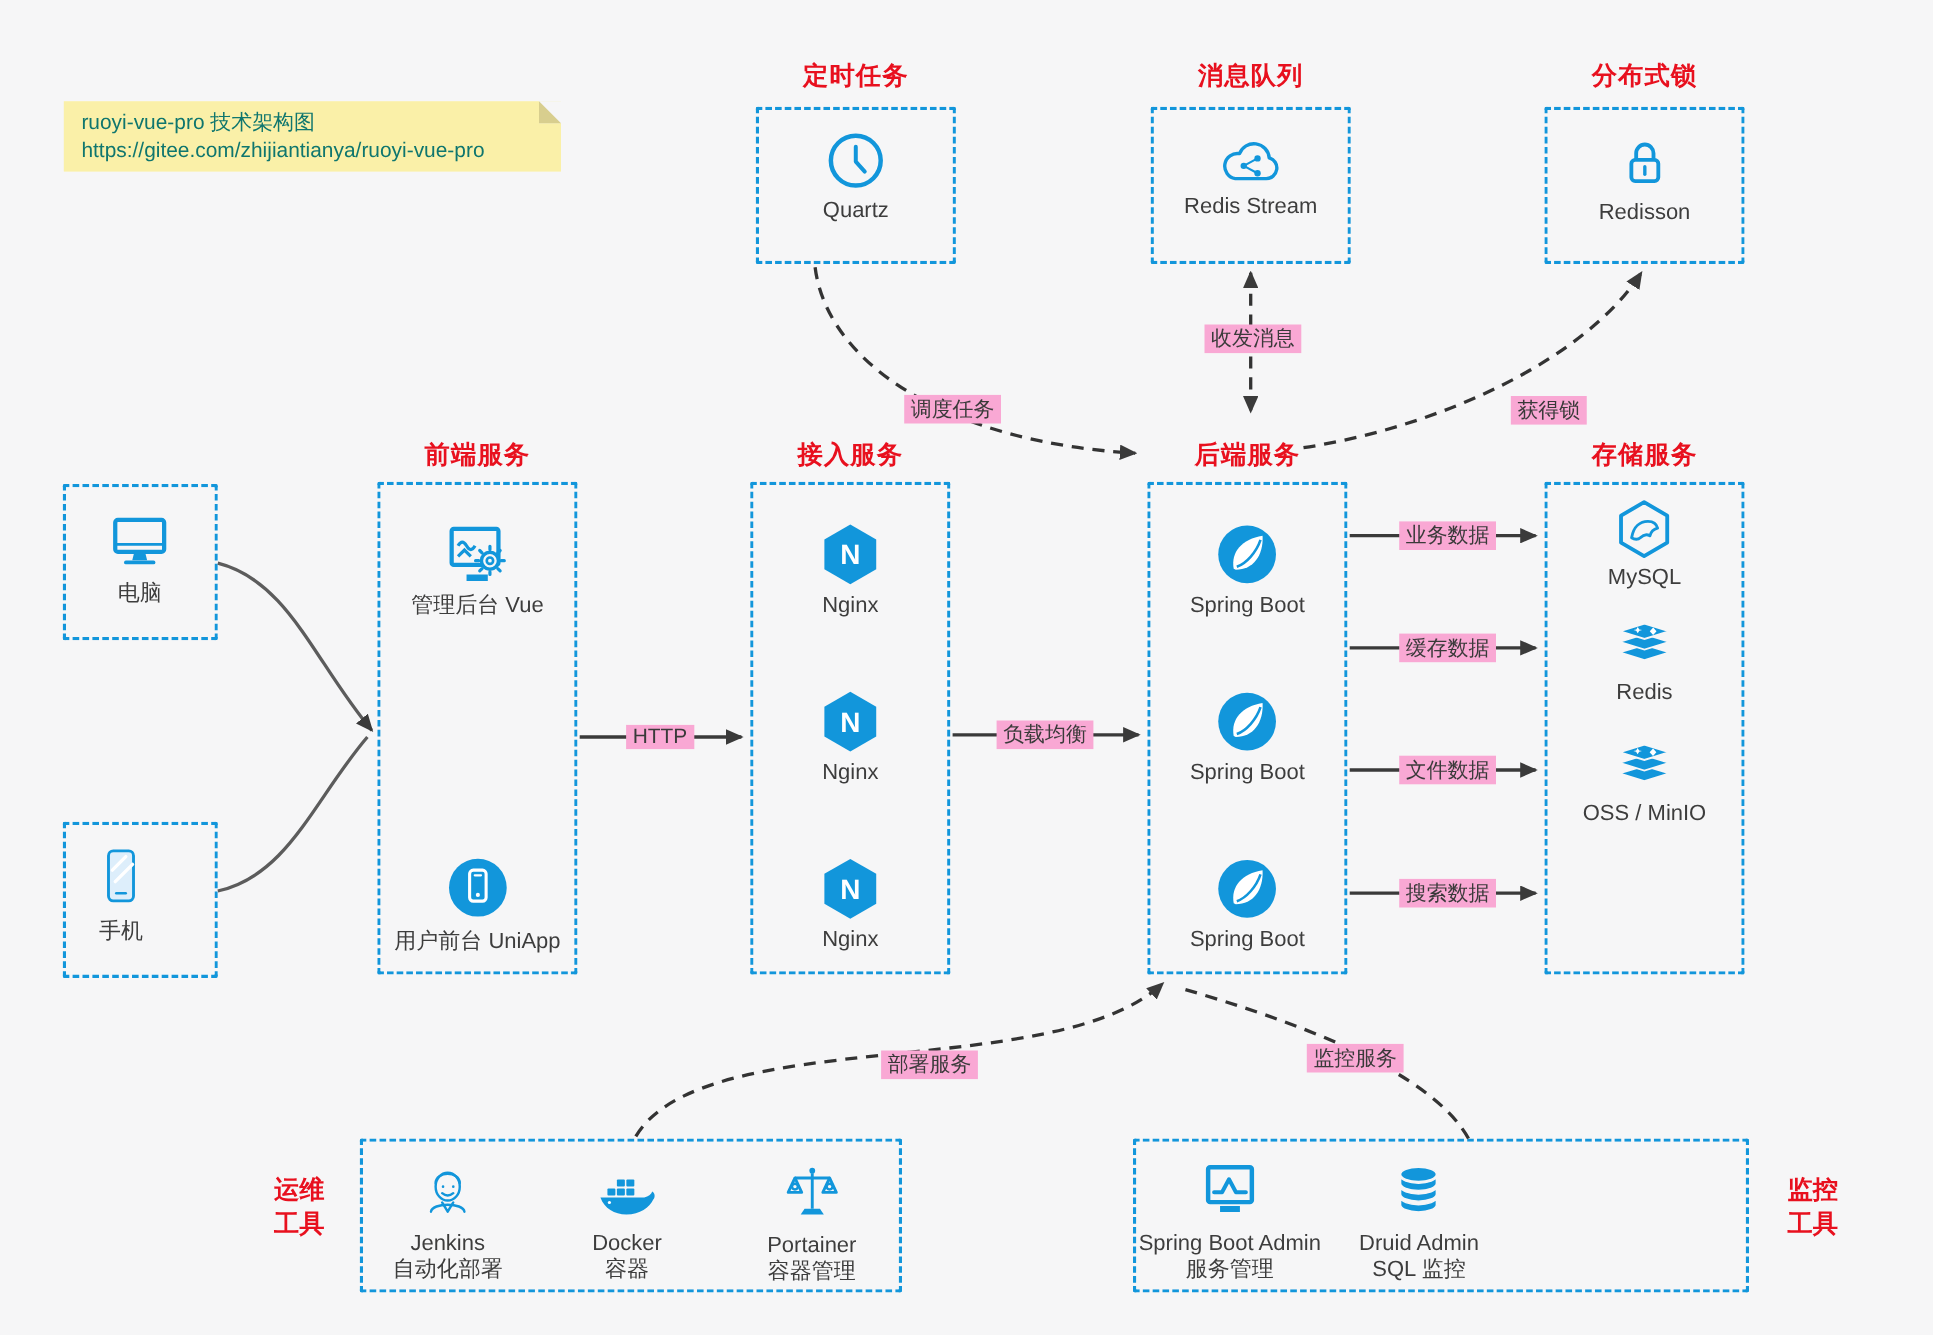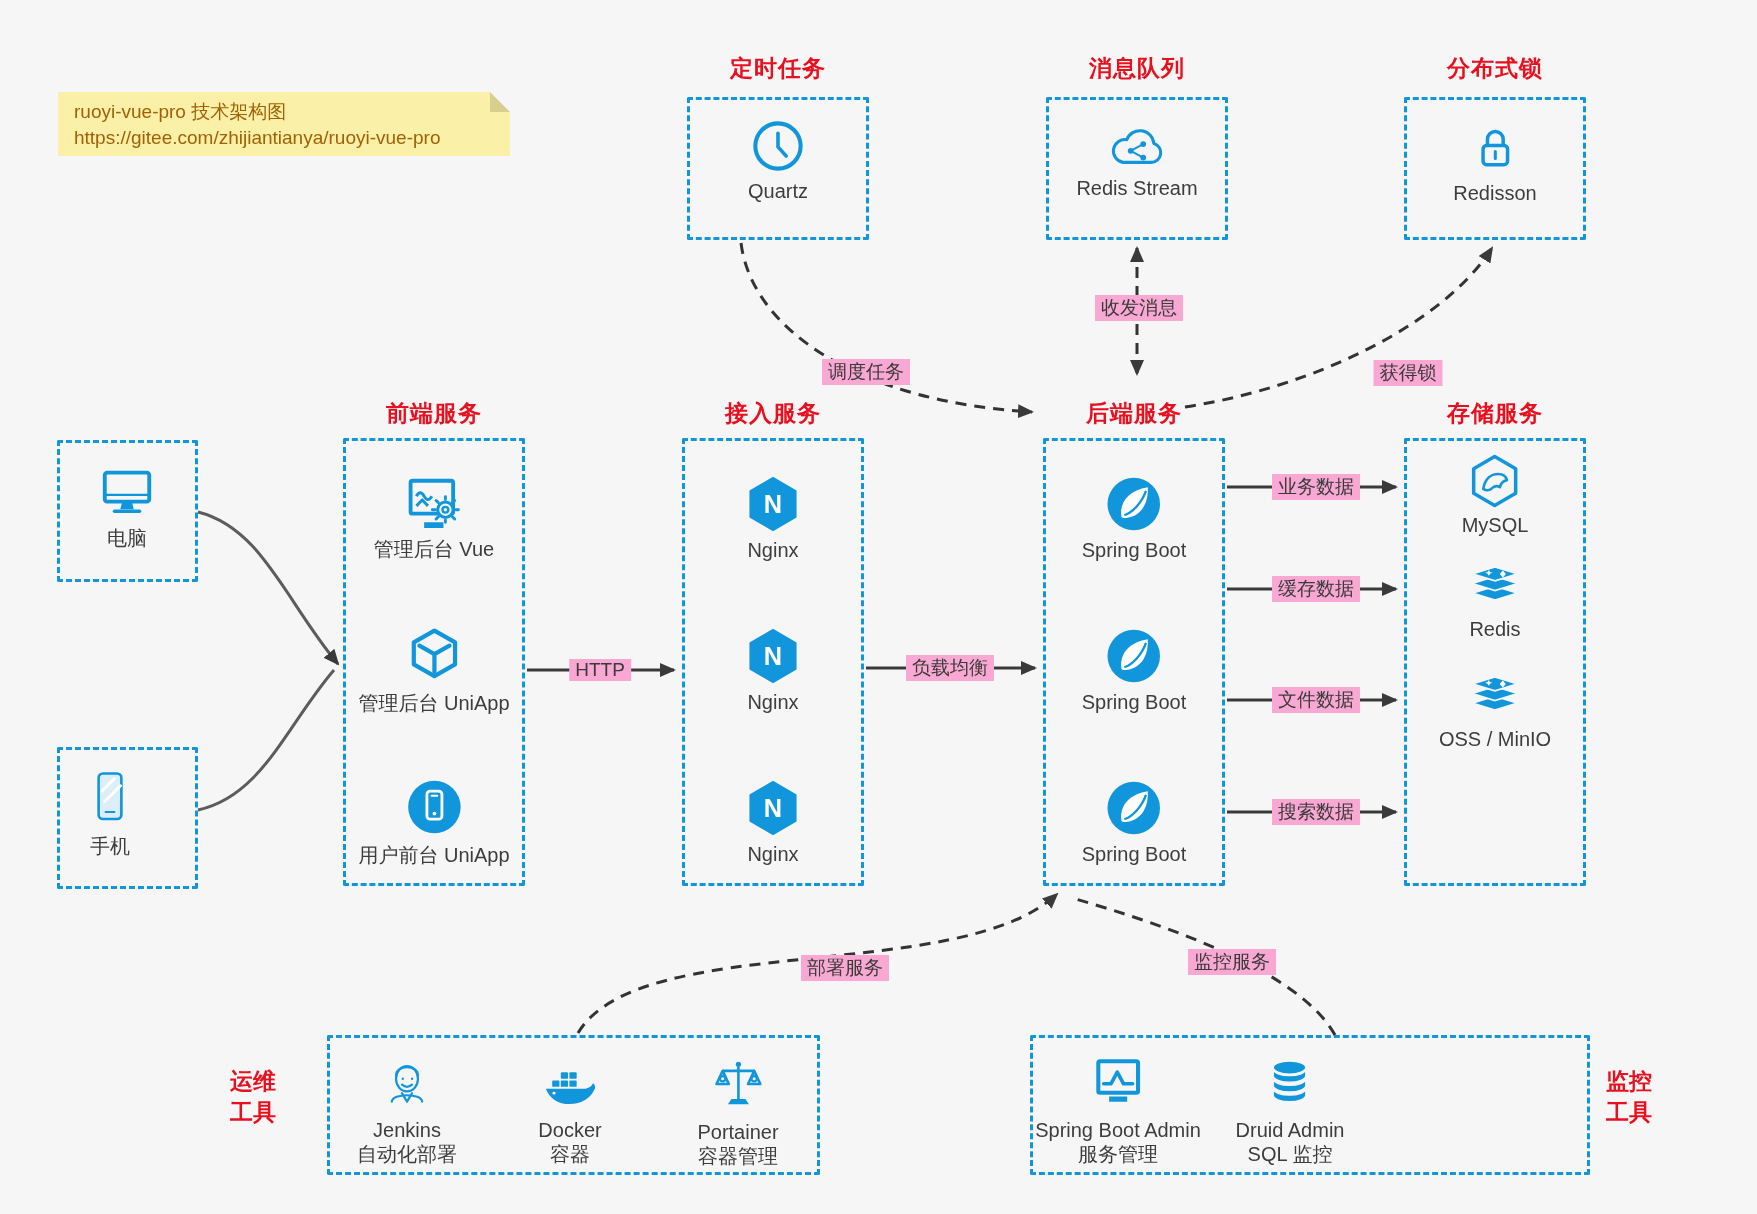--- a/index.html
+++ b/index.html
@@ -1,27 +1,27 @@
 <!DOCTYPE html>
 <html><head>
 <meta charset="utf-8">
 <style>
   html,body{margin:0;padding:0;background:#f6f6f7;font-family:"Liberation Sans","DejaVu Sans",sans-serif;}
   .canvas{position:relative;width:1757px;height:1214px;background:#f6f6f7;overflow:hidden;}
   svg.wires{position:absolute;left:0;top:0;z-index:1;}
   .gbox{position:absolute;border:3px dashed #1296db;border-radius:2px;box-sizing:border-box;z-index:0;}
   .gtitle{position:absolute;color:#e8101e;font-size:23px;font-weight:bold;text-align:center;letter-spacing:1px;z-index:2;white-space:nowrap;}
-  .sidetitle{position:absolute;color:#e8101e;font-size:23px;font-weight:bold;line-height:31px;z-index:2;}
+  .sidetitle{position:absolute;color:#e8101e;font-size:23px;font-weight:bold;line-height:31px;text-align:center;z-index:2;}
   .node{position:absolute;transform:translateX(-50%);text-align:center;z-index:2;}
   .node .ic{display:block;margin:0 auto;}
   .nlabel{margin-top:5px;font-size:20px;color:#3d3d3d;white-space:nowrap;}
   .nname{margin-top:8px;font-size:20px;color:#3d3d3d;white-space:nowrap;line-height:24px;}
   .ndesc{font-size:20px;color:#3d3d3d;white-space:nowrap;line-height:24px;}
   .elabel{position:absolute;transform:translate(-50%,-50%);background:#f9a8d4;padding:0 6px;font-size:19px;color:#3a3a3a;white-space:nowrap;z-index:3;}
-  .note{position:absolute;left:58px;top:92px;width:452px;height:64px;background:#faf0a8;box-sizing:border-box;padding:7px 0 0 16px;font-size:19px;line-height:26px;color:#a16207;z-index:2;}
+  .note{position:absolute;left:58px;top:92px;width:452px;height:64px;background:#faf0a8;box-sizing:border-box;padding:7px 0 0 16px;font-size:19px;line-height:26px;color:#0f766e;z-index:2;}
   .note .fold{position:absolute;top:0;right:0;width:0;height:0;border-top:20px solid #f6f6f7;border-left:20px solid #d8ce8e;}
 </style>
 </head>
 <body>
 
 <div class="canvas">
 
   <svg class="wires" width="1757" height="1214" viewBox="0 0 1757 1214">
     <defs>
       <marker id="ah" viewBox="0 0 16 14" markerWidth="16" markerHeight="14" refX="14" refY="7" orient="auto-start-reverse" markerUnits="userSpaceOnUse">
@@ -126,27 +126,20 @@
       <circle cx="44" cy="38" r="8" fill="#f6f6f7" stroke="#1296db" stroke-width="3.2"></circle>
       <g stroke="#1296db" stroke-width="3" stroke-linecap="round">
         <path d="M44 27.5 v-3 M44 48.5 v2.5 M33.5 38 h-3 M54.5 38 h3 M36.6 30.6 l-2.2 -2.2 M51.4 45.4 l2.2 2.2 M36.6 45.4 l-2.2 2.2 M51.4 30.6 l2.2 -2.2"></path>
       </g>
       <circle cx="44" cy="38" r="3" fill="none" stroke="#1296db" stroke-width="2.5"></circle>
       <path d="M22 54 h20" stroke="#1296db" stroke-width="6"></path>
     </svg>
     <div class="nlabel">管理后台 Vue</div>
   </div>
 
-  <div class="node" style="left:434px;top:625px;">
-    <svg class="ic" width="60" height="60" viewBox="0 0 64 64">
-      <path d="M32 6 L54 18.5 V42 L32 54.5 L10 42 V18.5 Z" fill="none" stroke="#1296db" stroke-width="4.5" stroke-linejoin="round"></path>
-      <path d="M32 31 L48 22 M32 31 L16 22 M32 31 V50" fill="none" stroke="#1296db" stroke-width="4.5" stroke-linecap="round"></path>
-    </svg>
-    <div class="nlabel">管理后台 UniApp</div>
-  </div>
 
   <div class="node" style="left:434px;top:777px;">
     <svg class="ic" width="60" height="60" viewBox="0 0 64 64">
       <circle cx="32" cy="32" r="28" fill="#1296db"></circle>
       <rect x="24" y="15" width="16" height="30" rx="3.5" fill="none" stroke="#ffffff" stroke-width="3"></rect>
       <path d="M29 20 h6" stroke="#ffffff" stroke-width="2.2" stroke-linecap="round"></path>
       <circle cx="32" cy="39" r="2" fill="#ffffff"></circle>
     </svg>
     <div class="nlabel">用户前台 UniApp</div>
   </div>

